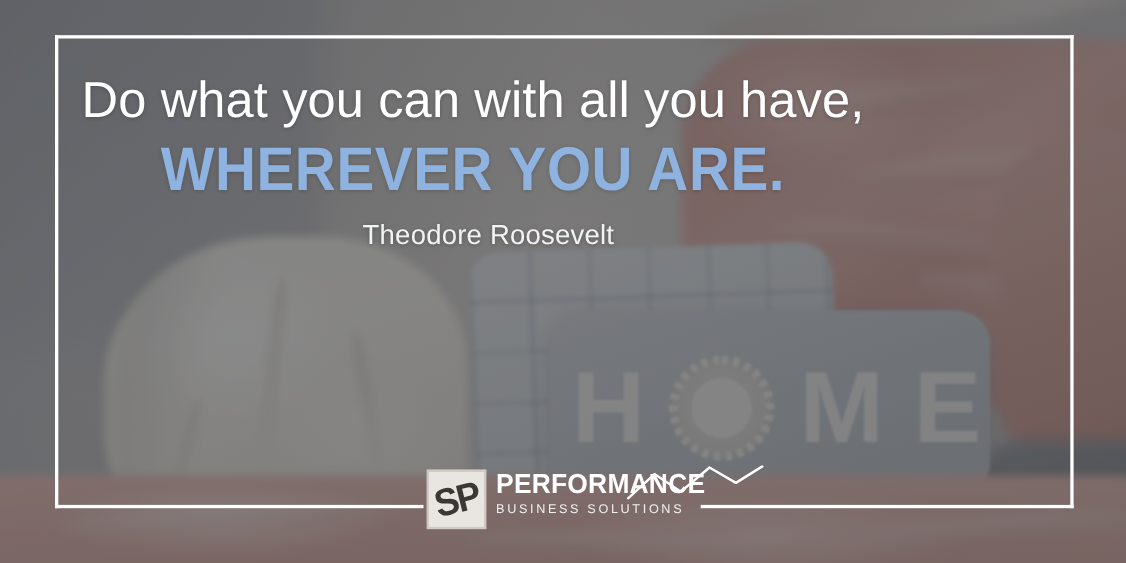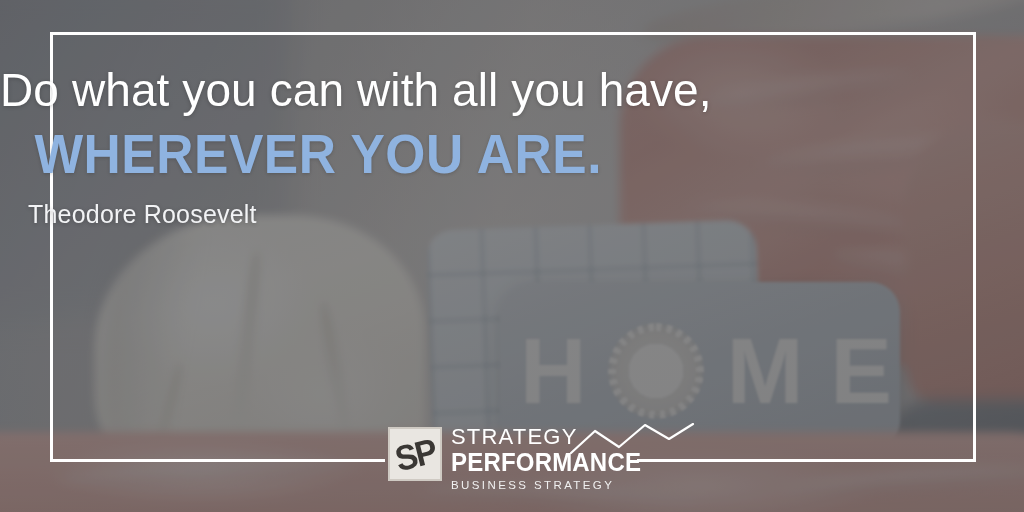--- a/index.html
+++ b/index.html
@@ -187,20 +187,21 @@
   .frame-line { position:absolute; background:#ffffff; }
   .frame-top    { left:50px;  top:32px;   width:926px; height:3px; }
   .frame-left   { left:50px;  top:32px;   width:3px;   height:430px; }
   .frame-right  { left:973px; top:32px;   width:3px;   height:430px; }
   .frame-bot-l  { left:50px;  top:459px;  width:335px; height:3px; }
   .frame-bot-r  { left:637px; top:459px;  width:339px; height:3px; }
 
   
   .quote-block {
     position:absolute; left:0; top:66px; width:860px;
+    text-align:center;
   }
   .quote-line1 {
     font-family:"Liberation Sans", sans-serif;
     font-weight:300;
     font-size:46px;
     line-height:1.05;
     color:#ffffff;
     letter-spacing:.1px;
     text-shadow:0 1px 4px rgba(0,0,0,.22);
   }
@@ -341,22 +342,21 @@
     <div class="quote-line1">Do what you can with all you have,</div>
     <div class="quote-line2">WHEREVER YOU ARE.</div>
     <div class="quote-author">Theodore Roosevelt</div>
   </div>
 
   <div class="logo">
     <div class="logo-mark">
       <span class="logo-mark-sp">SP</span>
     </div>
     <div class="logo-text">
-      <div class="logo-strategy">STRATEGY</div>
       <div class="logo-performance">PERFORMANCE</div>
-      <div class="logo-business">BUSINESS STRATEGY</div>
+      <div class="logo-business">BUSINESS SOLUTIONS</div>
       <svg class="logo-chart" viewBox="0 0 126 34">
         <polyline points="2,30 26,8 50,24 76,2 100,16 124,1" fill="none" stroke="#ffffff" stroke-width="2.2" stroke-linejoin="round" stroke-linecap="round"></polyline>
       </svg>
     </div>
   </div>
 
 </div>
 
 </body></html>

